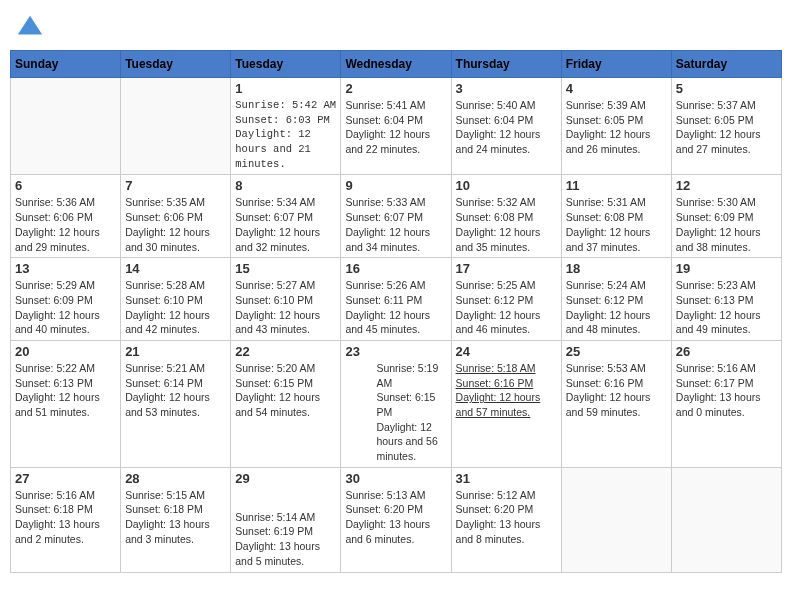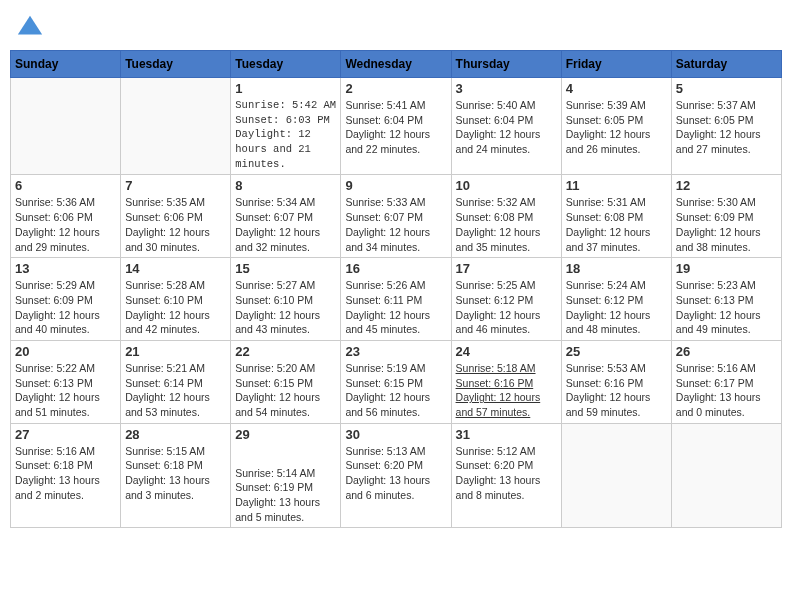--- a/index.html
+++ b/index.html
@@ -250,21 +250,21 @@
 Daylight: 12 hours and 53 minutes.</div>
         </td>
         <td>
           <div class="day-number">22</div>
           <div class="day-info" style="white-space: pre-line;">Sunrise: 5:20 AM
 Sunset: 6:15 PM
 Daylight: 12 hours and 54 minutes.</div>
         </td>
         <td>
           <div class="day-number">23</div>
-          <div class="day-info" style="white-space: pre-line;">Sunrise: 5:19 AM
+          <div class="day-info" style="white-space: pre-line; margin-left: 31px;">Sunrise: 5:19 AM
 Sunset: 6:15 PM
 Daylight: 12 hours and 56 minutes.</div>
         </td>
         <td>
           <div class="day-number">24</div>
           <div class="day-info" style="white-space: pre-line; text-decoration: underline;">Sunrise: 5:18 AM
 Sunset: 6:16 PM
 Daylight: 12 hours and 57 minutes.</div>
         </td>
         <td>

